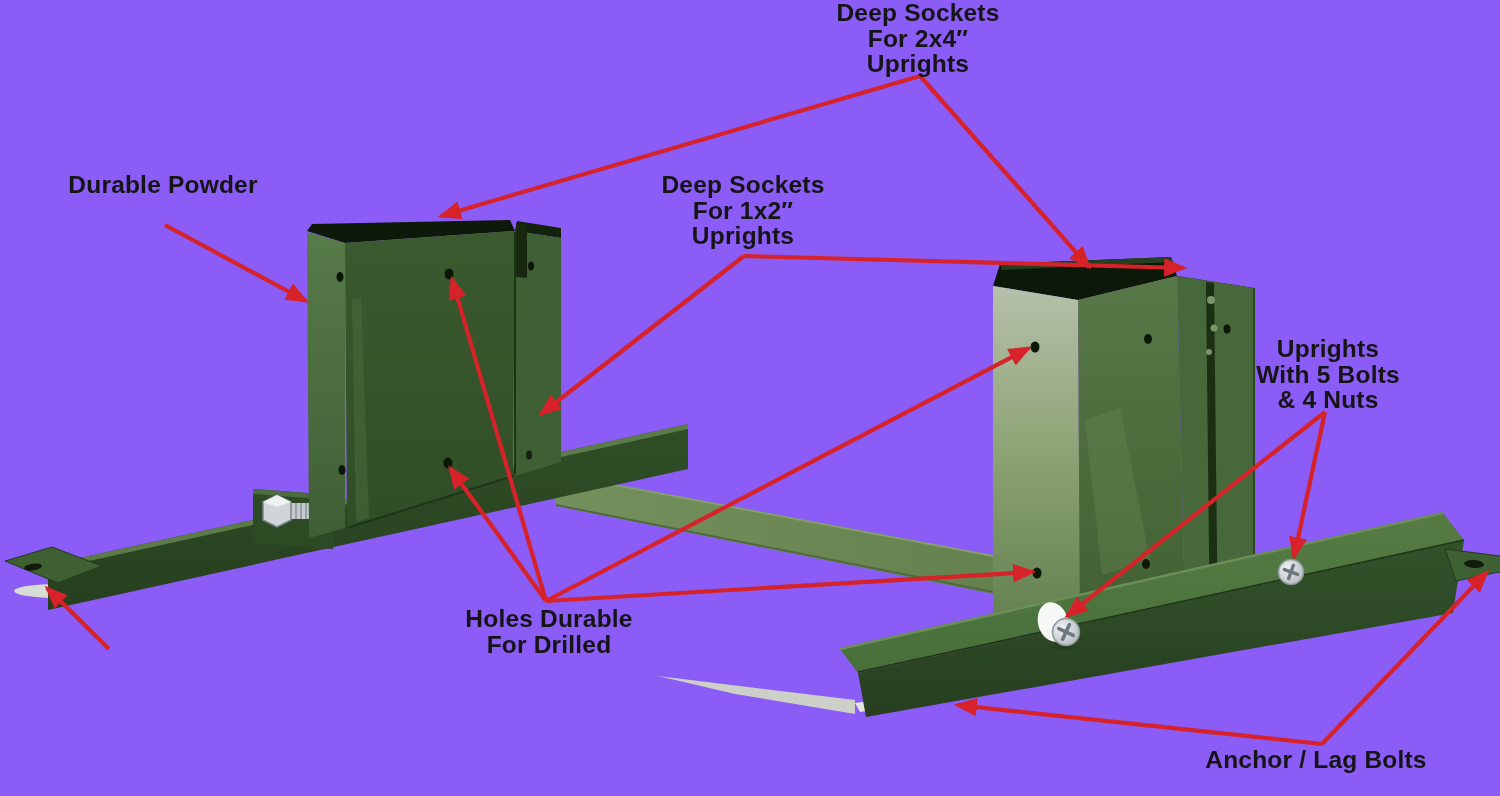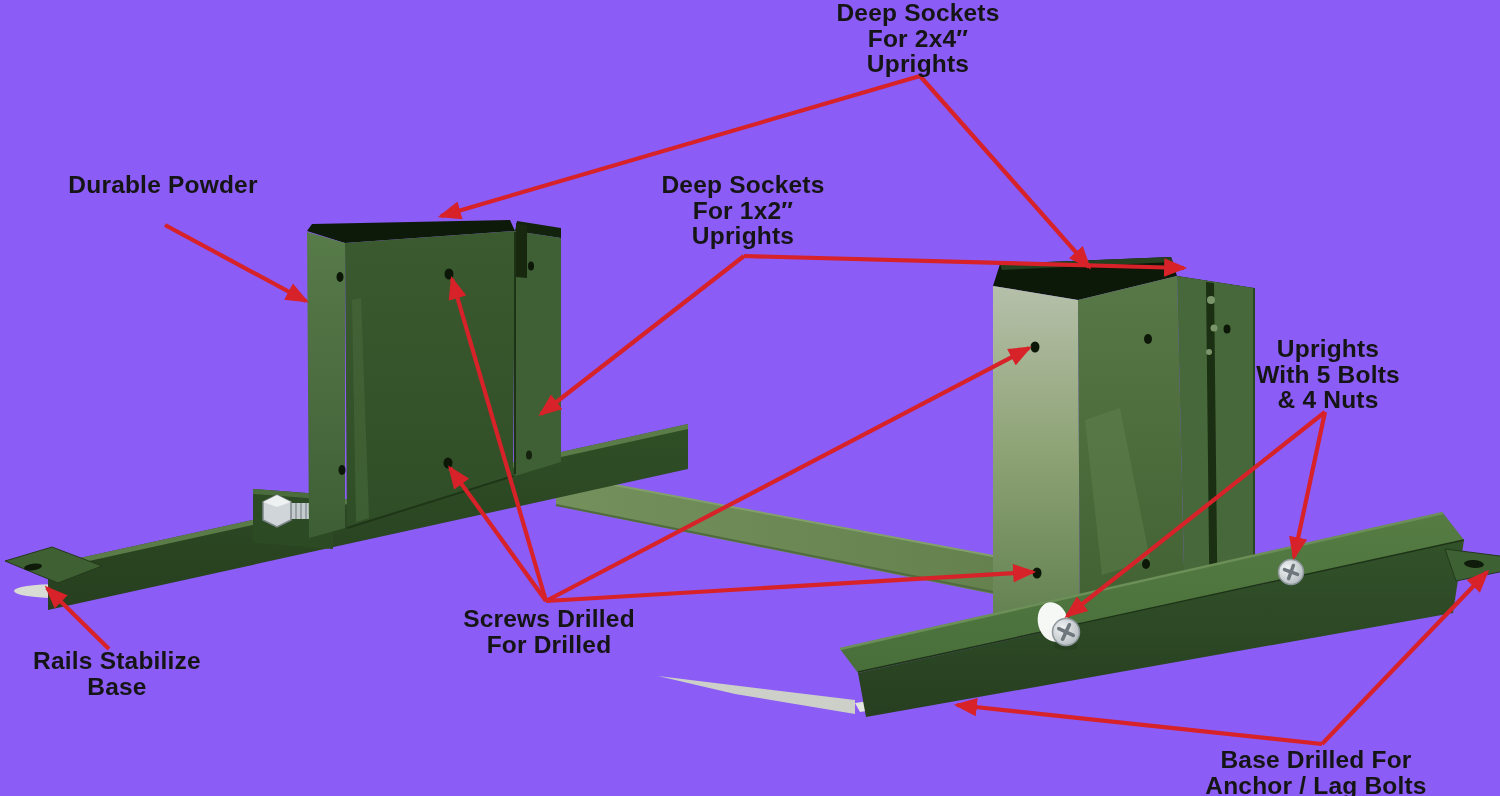--- a/index.html
+++ b/index.html
@@ -189,27 +189,22 @@
     <div>Uprights</div>
   </div>
 
   <div class="label" style="left:1328px;top:336px">
     <div>Uprights</div>
     <div>With 5 Bolts</div>
     <div>&amp; 4 Nuts</div>
   </div>
 
   <div class="label" style="left:549px;top:606px">
-    <div>Screws Drilled</div>
+    <div>Holes Durable</div>
     <div>For Drilled</div>
   </div>
 
-  <div class="label" style="left:117px;top:648px">
-    <div>Rails Stabilize</div>
-    <div>Base</div>
-  </div>
 
   <div class="label" style="left:1316px;top:747px">
-    <div>Base Drilled For</div>
     <div>Anchor / Lag Bolts</div>
   </div>
 
 </div>
 
 </body></html>

